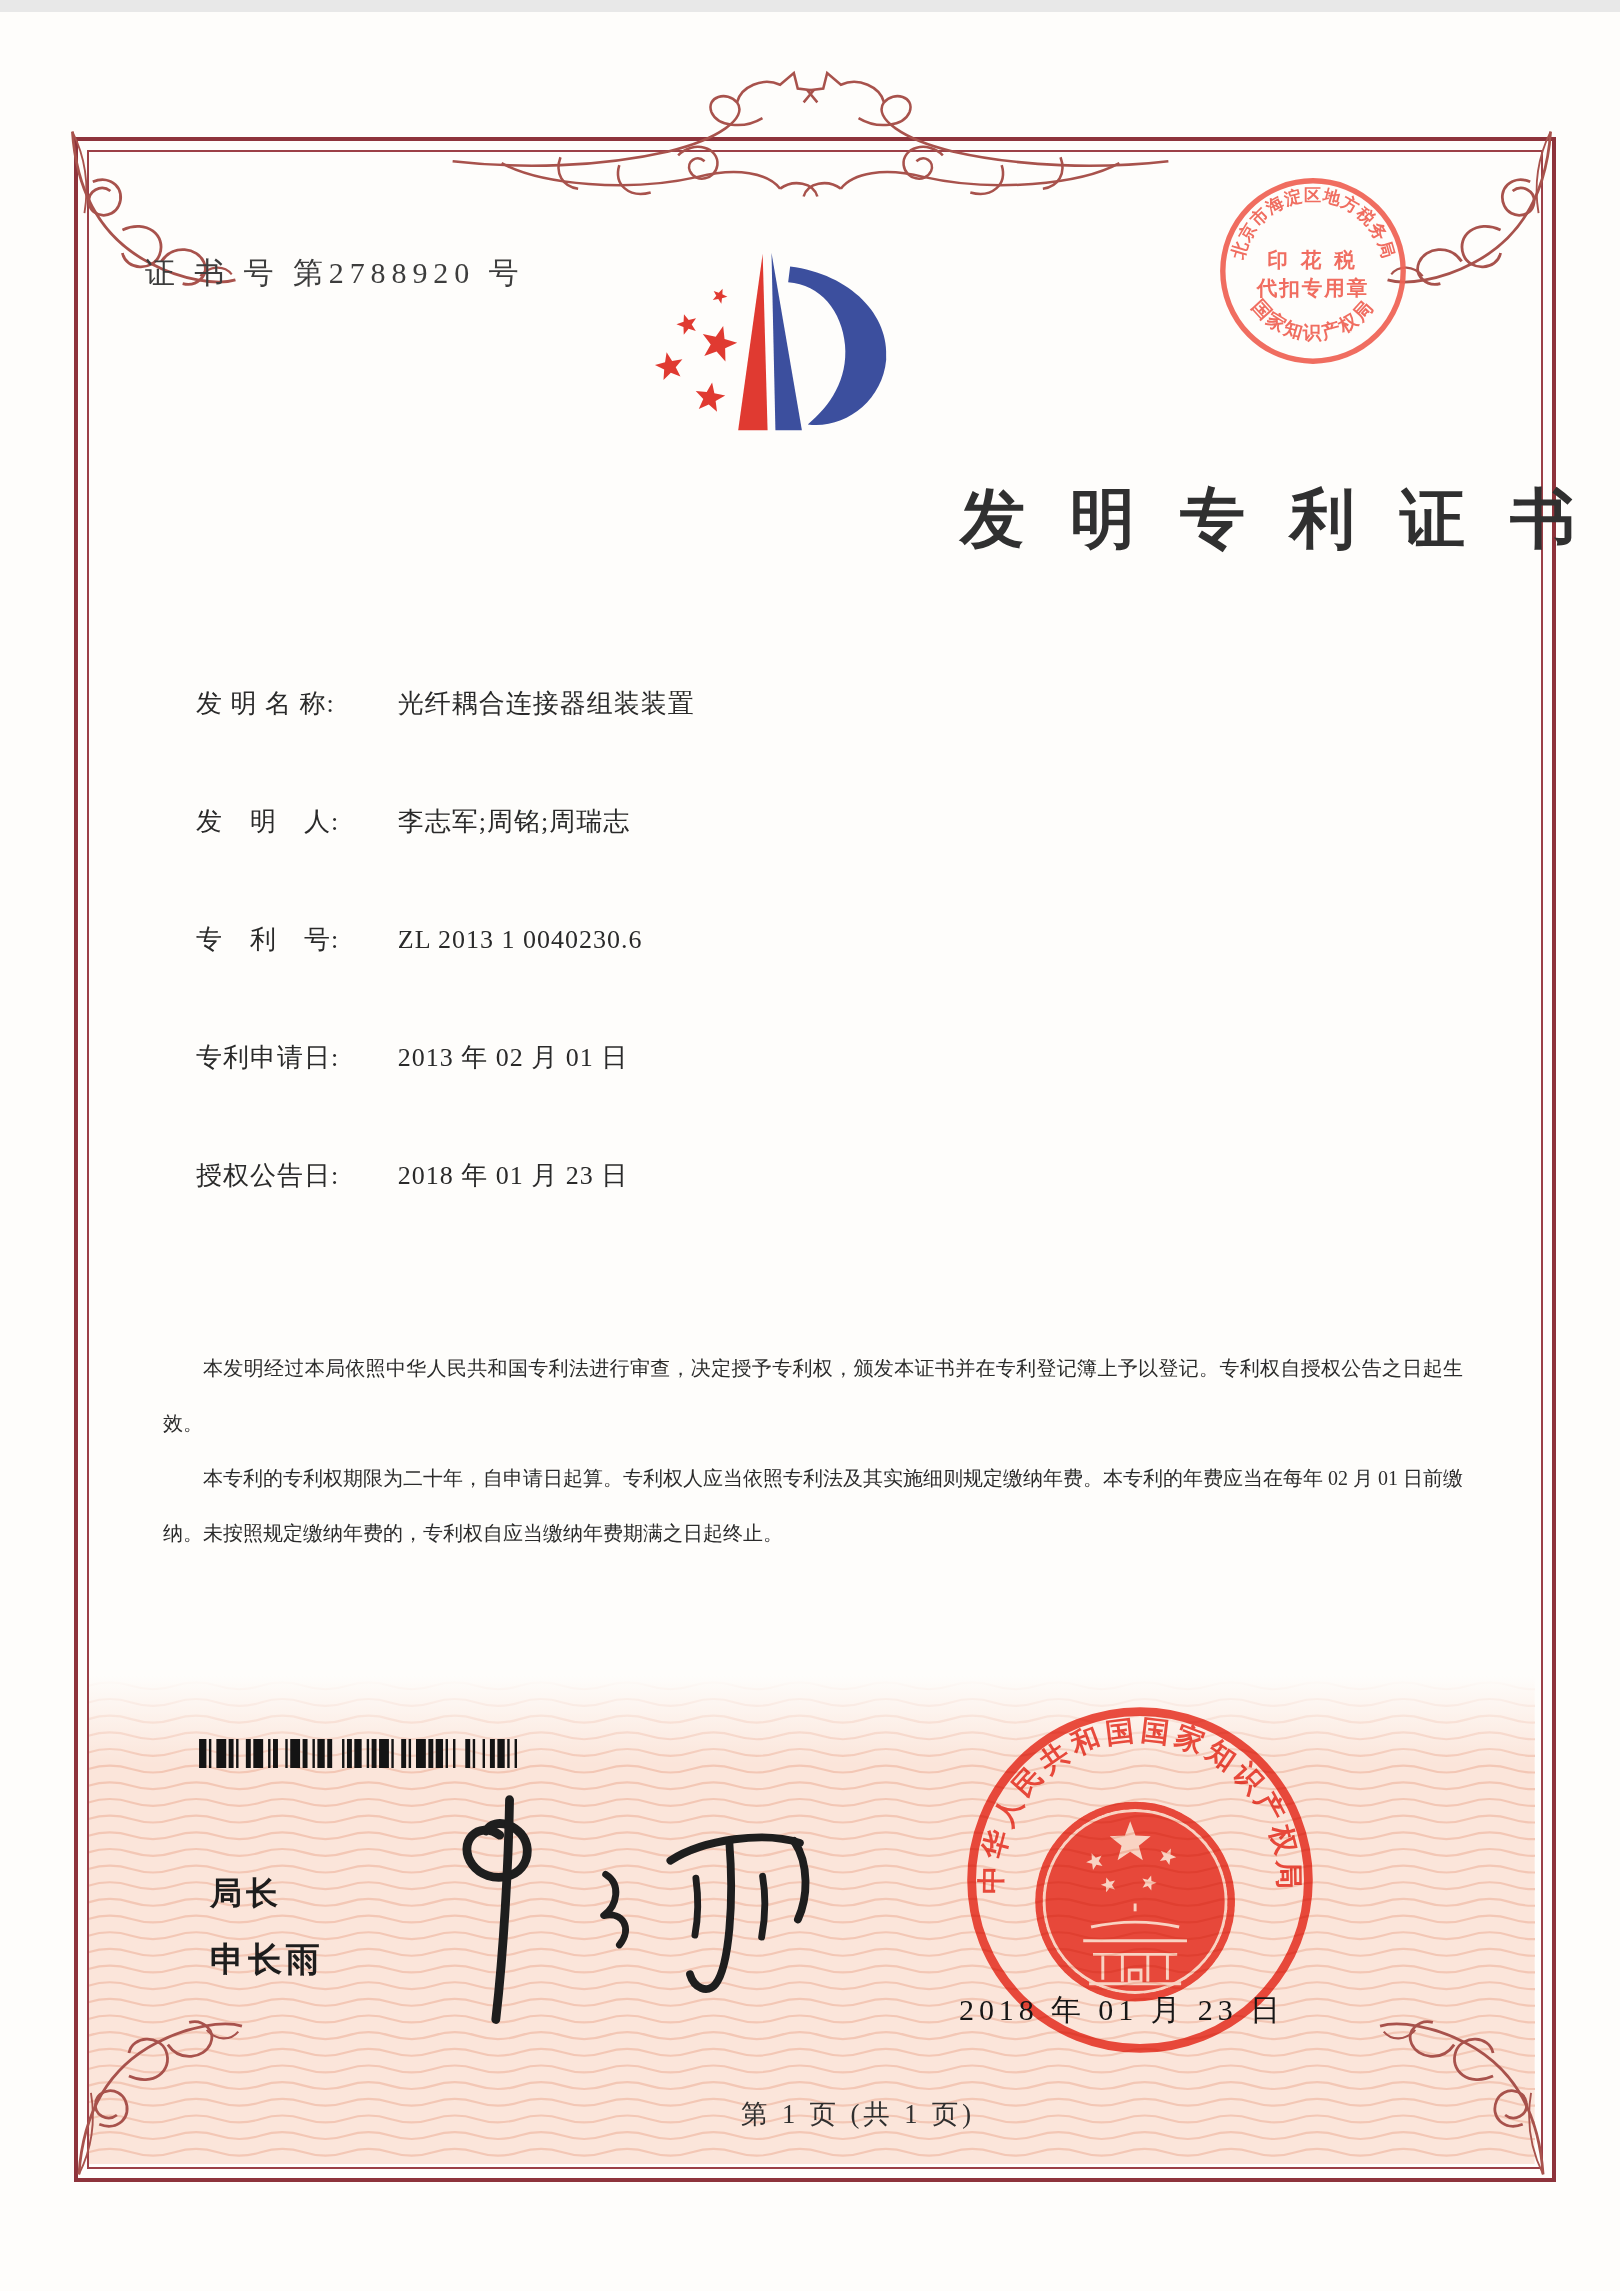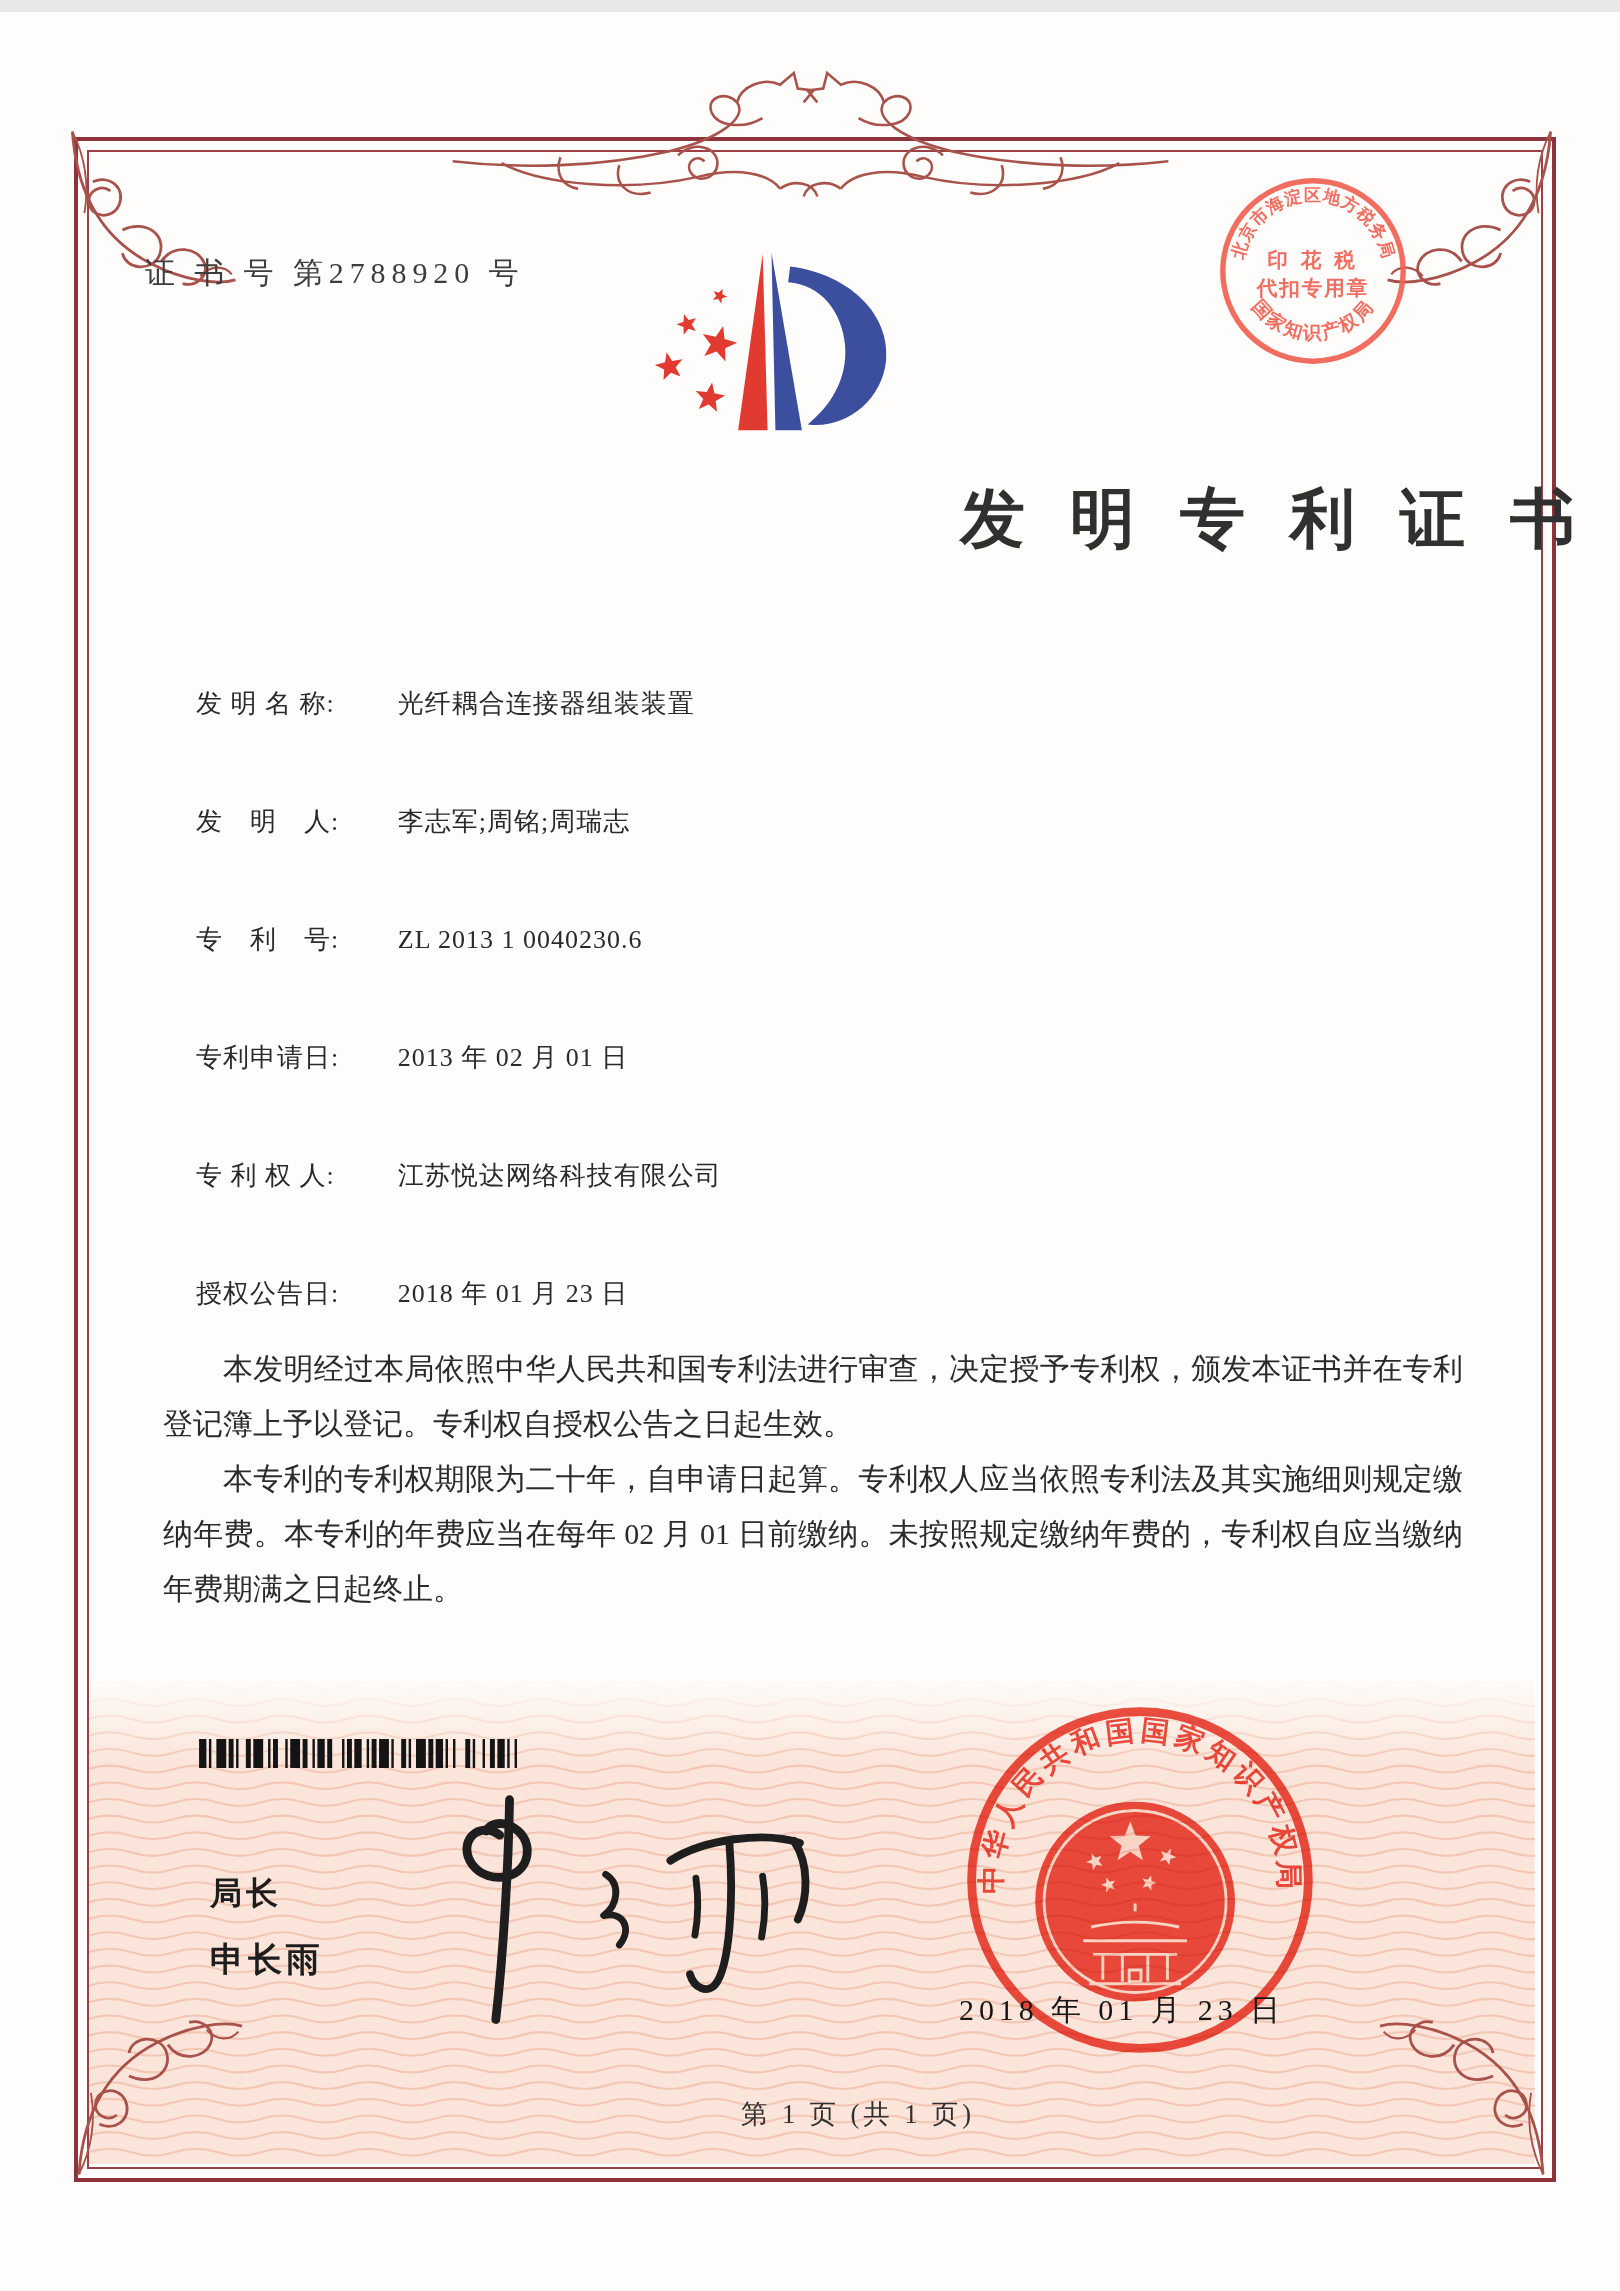--- a/index.html
+++ b/index.html
@@ -22,21 +22,21 @@
   .doc-title{position:absolute;left:0;right:0;top:463px;text-align:right;
     font-size:65px;font-weight:700;letter-spacing:45px;text-indent:45px;
     color:#303030;z-index:6;}
   
   .fields{position:absolute;left:196px;top:674px;z-index:6;}
   .field-row{height:118px;font-size:26px;letter-spacing:1px;color:#2a2a2a;}
   .field-label{display:inline-block;min-width:192px;}
   .field-value{margin-left:9.8px;}
   
   .body-text{position:absolute;left:163px;top:1329px;width:1300px;z-index:6;
-    font-size:30px;line-height:55px;text-align:justify;color:#2b2b2b;}
+    font-size:20px;line-height:55px;text-align:justify;color:#2b2b2b;}
   .body-text p{margin:0;text-indent:2em;}
   
   .band{position:absolute;left:88px;top:1664px;width:1447px;height:488px;z-index:1;}
   .band-fade{position:absolute;left:88px;top:1664px;width:1447px;height:88px;z-index:2;
     background:linear-gradient(to bottom,#fefdfb 0%,rgba(254,253,251,0) 100%);}
   .barcode{position:absolute;left:196px;top:1727px;z-index:6;}
   .director-label{position:absolute;left:210px;top:1860px;z-index:6;
     font-family:"Liberation Sans","DejaVu Sans",sans-serif;font-size:32px;
     font-weight:600;letter-spacing:3.9px;color:#1d1d1d;}
   .director-name{position:absolute;left:210px;top:1925px;z-index:6;
@@ -133,23 +133,20 @@
       <span class="field-label">发 明 名 称:</span><span class="field-value">光纤耦合连接器组装装置</span>
     </div>
     <div class="field-row">
       <span class="field-label">发　明　人:</span><span class="field-value">李志军;周铭;周瑞志</span>
     </div>
     <div class="field-row">
       <span class="field-label">专　利　号:</span><span class="field-value">ZL 2013 1 0040230.6</span>
     </div>
     <div class="field-row">
       <span class="field-label">专利申请日:</span><span class="field-value">2013 年 02 月 01 日</span>
-    </div>
-    <div class="field-row">
-      <span class="field-label">专 利 权 人:</span><span class="field-value">江苏悦达网络科技有限公司</span>
     </div>
     <div class="field-row">
       <span class="field-label">授权公告日:</span><span class="field-value">2018 年 01 月 23 日</span>
     </div>
   </div>
 
   <div class="body-text">
     <p>本发明经过本局依照中华人民共和国专利法进行审查，决定授予专利权，颁发本证书并在专利登记簿上予以登记。专利权自授权公告之日起生效。</p>
     <p>本专利的专利权期限为二十年，自申请日起算。专利权人应当依照专利法及其实施细则规定缴纳年费。本专利的年费应当在每年 02 月 01 日前缴纳。未按照规定缴纳年费的，专利权自应当缴纳年费期满之日起终止。</p>
   </div>

